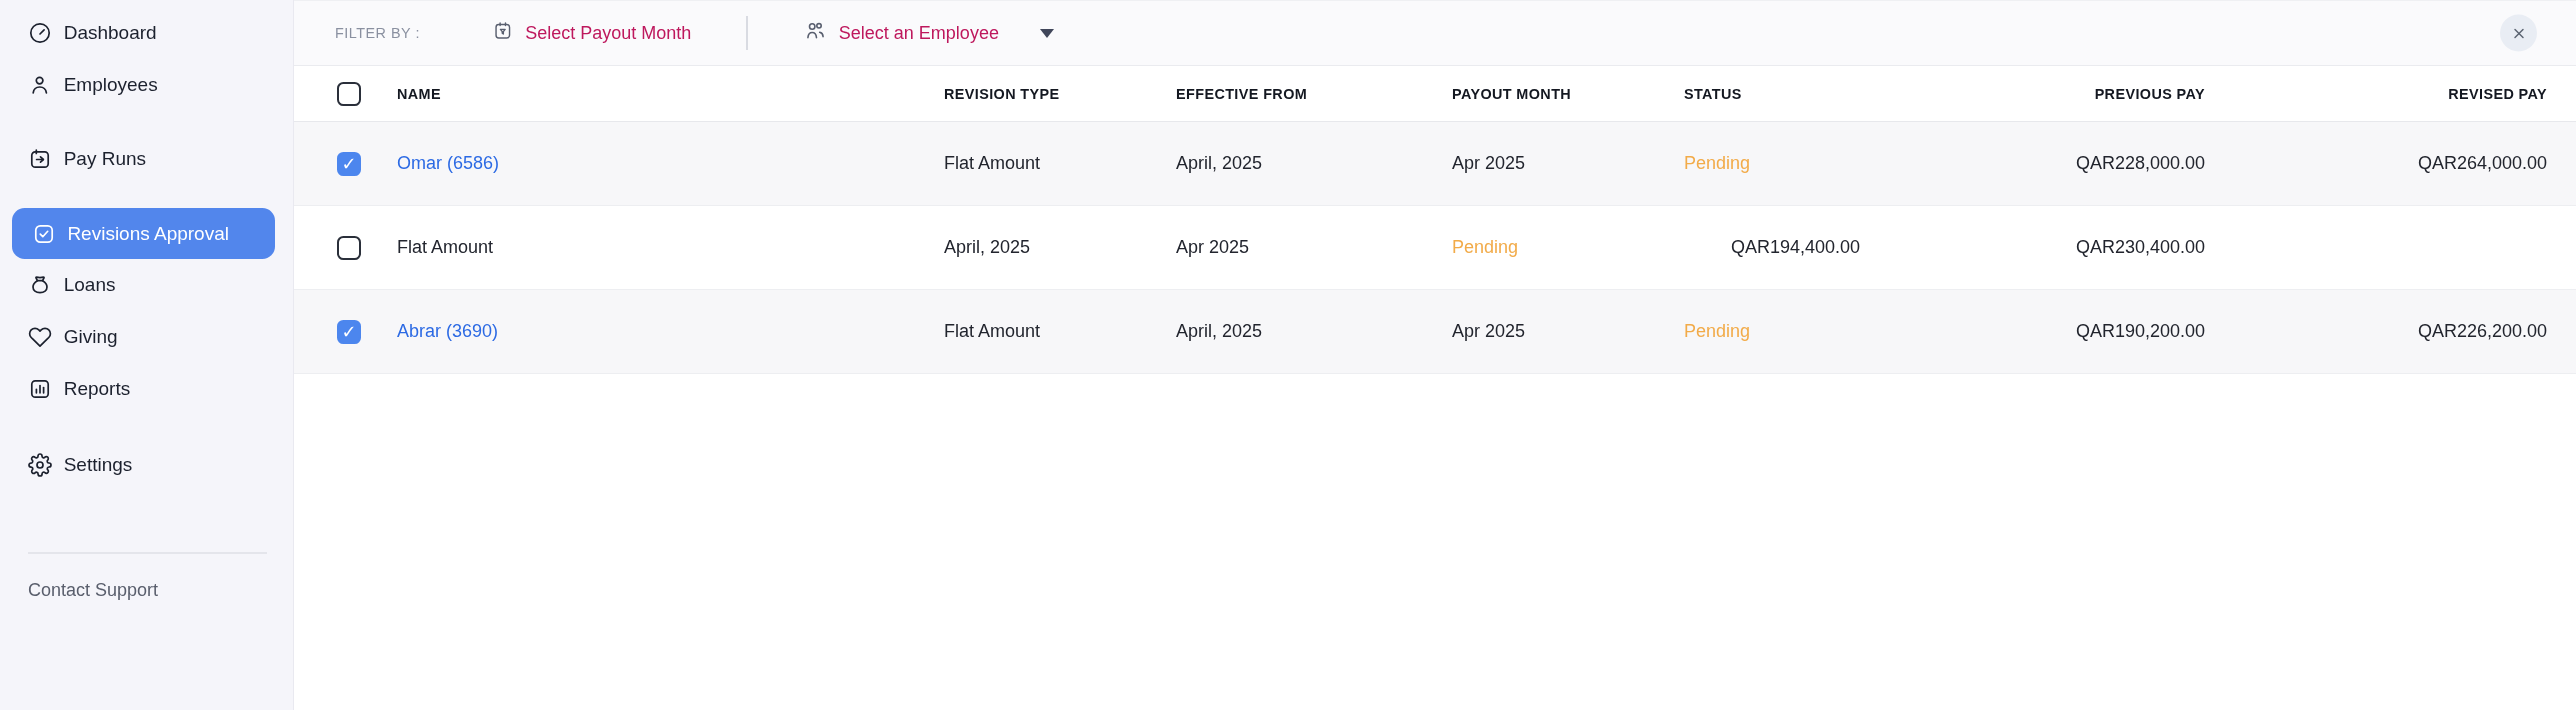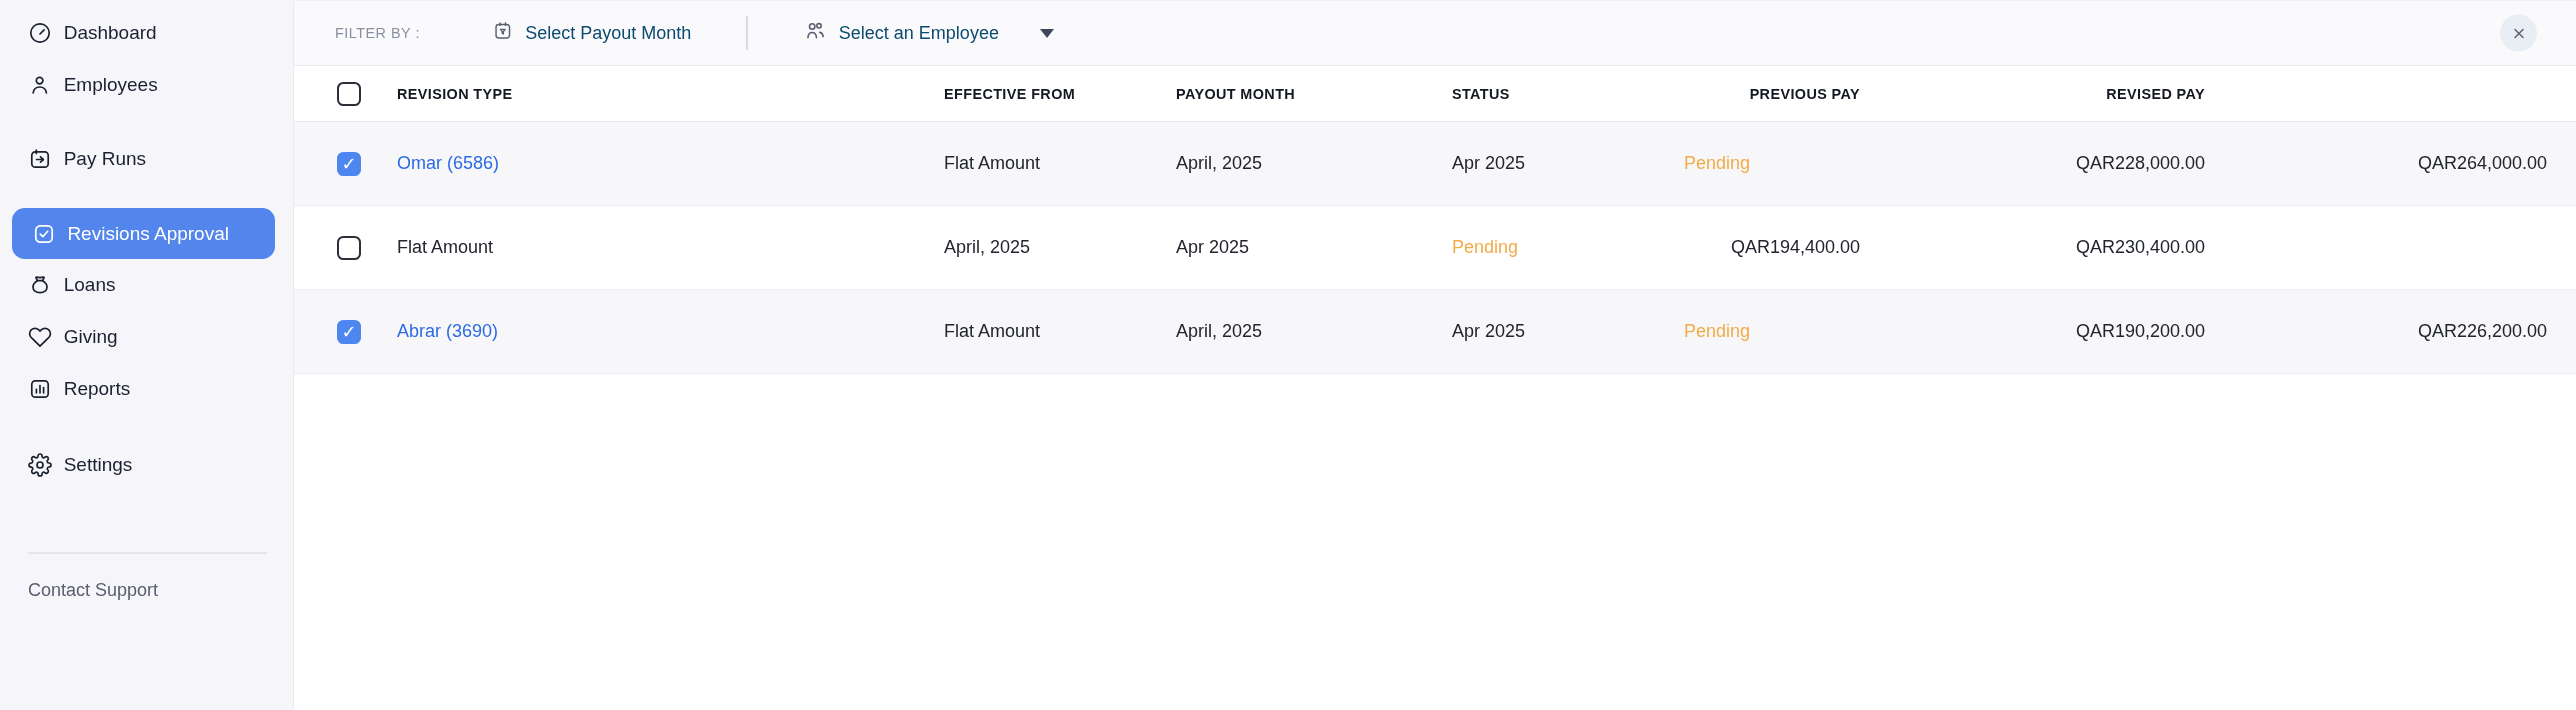--- a/index.html
+++ b/index.html
@@ -28,21 +28,21 @@
   .btn { height:43px; border-radius:10px; font-size:18px; font-family:inherit; padding:0 17px; cursor:pointer; background:#fff; border:1.8px solid #DBDDE3; color:#23262E; margin-right:21.6px; }
   .btn-primary { background:var(--accent-blue,#4679E9); border:1.8px solid var(--accent-blue,#4679E9); color:#fff; font-weight:500; padding:0 15.3px; }
   .close-circle { border:none; border-radius:50%; display:flex; align-items:center; justify-content:center; cursor:pointer; }
   .close-circle svg { stroke:#5B6472; stroke-width:2.2; stroke-linecap:round; fill:none; }
   .topbar-close { position:absolute; right:31px; top:50%; transform:translateY(-50%); width:40px; height:40px; background:#ECF0F7; }
   .topbar-close svg { width:19px; height:19px; }
 
   
   .filterbar { height:66px; background:#FAFAFC; border-top:1.8px solid #EFF0F3; border-bottom:1.8px solid #EAEBEF; display:flex; align-items:center; padding-left:41px; position:relative;gap:36px; }
   .filter-label { font-size:14.4px; letter-spacing:0.5px; color:#8A90A0; font-weight:500; margin-right:36px; }
-  .filter-item { display:flex; align-items:center; gap:11.7px; font-size:18px; color:#0c4a6e; cursor:pointer; }
+  .filter-item { display:flex; align-items:center; gap:11.7px; font-size:18px; color:#be185d; cursor:pointer; }
   .filter-item svg { stroke:#595F6F; fill:none; stroke-width:1.6; stroke-linecap:round; stroke-linejoin:round; }
   .vdiv2 { width:1.8px; height:34px; background:#D9DBE2; margin:0 19px; }
   .caret { width:0; height:0; border-left:7.2px solid transparent; border-right:7.2px solid transparent; border-top:9px solid #40465A; margin-left:29px; }
   .filter-close { position:absolute; right:39px; top:50%; transform:translateY(-50%); width:37px; height:37px; background:#E9EDF4; }
   .filter-close svg { width:16px; height:16px; }
 
   
   .table { width:100%; }
   .thead, .trow { display:grid; grid-template-columns:103px 547px 232px 276px 232px 203px 345px 342px; align-items:center; }
   .thead { height:56px; border-bottom:1.8px solid #E7E8EC; background:#fff; }
@@ -195,20 +195,21 @@
             <path d="M6 6l12 12M18 6L6 18"></path>
           </svg>
       </button>
     </div>
 
     <div class="table">
       <div class="thead">
         <div class="th cell-check">
           <span class="checkbox"></span>
         </div>
+        <div class="th">NAME</div>
         <div class="th">REVISION TYPE</div>
         <div class="th">EFFECTIVE FROM</div>
         <div class="th">PAYOUT MONTH</div>
         <div class="th">STATUS</div>
         <div class="th right">PREVIOUS PAY</div>
         <div class="th right">REVISED PAY</div>
       </div>
 
       <div class="trow alt">
         <div class="td cell-check">

